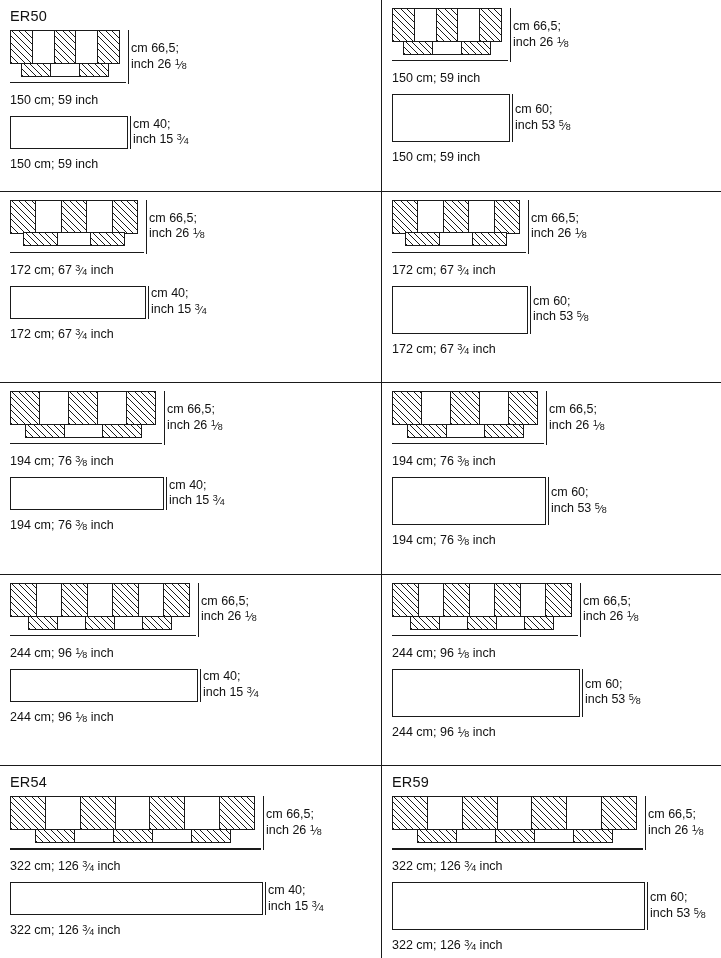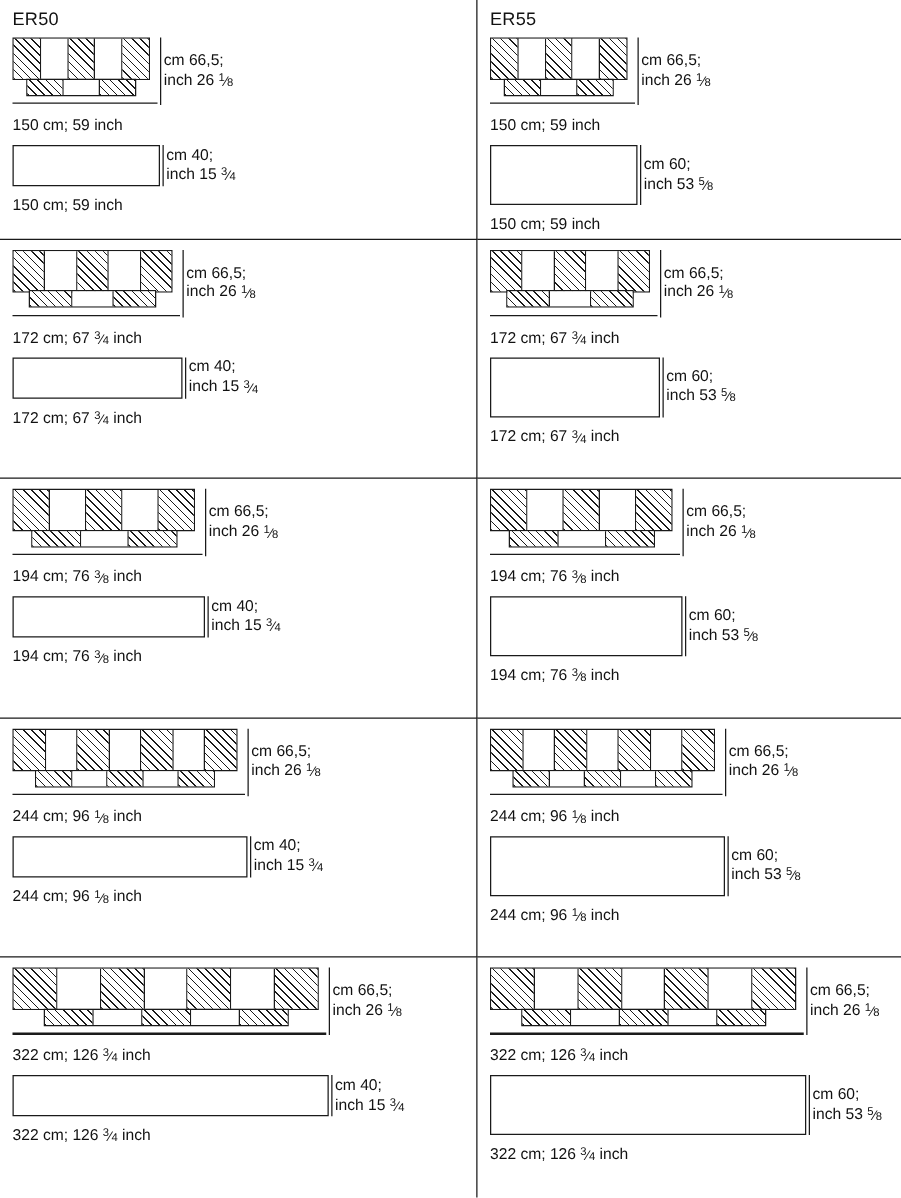--- a/index.html
+++ b/index.html
@@ -76,21 +76,20 @@
           <div class="caption" style="position: absolute; left: 0px; top: 60px;">150 cm; 59 inch</div>
         </div>
         <div class="figblock" style="position: relative; margin-top: 24px; height: 57px;">
           <div class="rectfig" style="width: 118px; height: 33px; position: absolute; left: 0px; top: 0px;"></div>
           <div class="vbar" style="left: 120px; top: 0px; height: 33px;"></div>
           <div class="dimtext" style="left: 123px; top: 0.5px;"><span>cm 40;</span><span class="l2">inch 15 <span class="frac"><sup>3</sup>⁄<sub>4</sub></span></span></div>
           <div class="caption" style="position: absolute; left: 0px; top: 38px;">150 cm; 59 inch</div>
         </div>
       </div>
       <div class="cell right row-sep">
-        <div class="code">ER55</div>
         <div class="figblock" style="position: relative; height: 62px;">
           <div class="sofa" style="width: 110px; height: 54px; position: absolute; left: 0px; top: 0px;">
             <div class="back" style="width: 110px; height: 34px;">
               <div class="panel hatch" style="flex: 1 1 0px;"></div>
               <div class="panel plain" style="flex: 1 1 0px;"></div>
               <div class="panel hatch" style="flex: 1 1 0px;"></div>
               <div class="panel plain" style="flex: 1 1 0px;"></div>
               <div class="panel hatch" style="flex: 1 1 0px;"></div>
             </div>
             <div class="seat" style="width: 88px; height: 14px; margin-left: 11px; margin-top: -1.2px;">
@@ -281,20 +280,21 @@
           <div class="caption" style="position: absolute; left: 0px; top: 60px;">244 cm; 96 <span class="frac"><sup>1</sup>⁄<sub>8</sub></span> inch</div>
         </div>
         <div class="figblock" style="position: relative; margin-top: 24px; height: 72px;">
           <div class="rectfig" style="width: 188px; height: 48px; position: absolute; left: 0px; top: 0px;"></div>
           <div class="vbar" style="left: 190px; top: 0px; height: 48px;"></div>
           <div class="dimtext" style="left: 193px; top: 8px;"><span>cm 60;</span><span class="l2">inch 53 <span class="frac"><sup>5</sup>⁄<sub>8</sub></span></span></div>
           <div class="caption" style="position: absolute; left: 0px; top: 53px;">244 cm; 96 <span class="frac"><sup>1</sup>⁄<sub>8</sub></span> inch</div>
         </div>
       </div>
       <div class="cell left">
+        <div class="code">ER54</div>
         <div class="figblock" style="position: relative; height: 62px;">
           <div class="sofa" style="width: 245px; height: 54px; position: absolute; left: 0px; top: 0px;">
             <div class="back" style="width: 245px; height: 34px;">
               <div class="panel hatch" style="flex: 1 1 0px;"></div>
               <div class="panel plain" style="flex: 1 1 0px;"></div>
               <div class="panel hatch" style="flex: 1 1 0px;"></div>
               <div class="panel plain" style="flex: 1 1 0px;"></div>
               <div class="panel hatch" style="flex: 1 1 0px;"></div>
               <div class="panel plain" style="flex: 1 1 0px;"></div>
               <div class="panel hatch" style="flex: 1 1 0px;"></div>
@@ -313,20 +313,21 @@
           <div class="caption" style="position: absolute; left: 0px; top: 60px;">322 cm; 126 <span class="frac"><sup>3</sup>⁄<sub>4</sub></span> inch</div>
         </div>
         <div class="figblock" style="position: relative; margin-top: 24px; height: 57px;">
           <div class="rectfig" style="width: 253px; height: 33px; position: absolute; left: 0px; top: 0px;"></div>
           <div class="vbar" style="left: 255px; top: 0px; height: 33px;"></div>
           <div class="dimtext" style="left: 258px; top: 0.5px;"><span>cm 40;</span><span class="l2">inch 15 <span class="frac"><sup>3</sup>⁄<sub>4</sub></span></span></div>
           <div class="caption" style="position: absolute; left: 0px; top: 38px;">322 cm; 126 <span class="frac"><sup>3</sup>⁄<sub>4</sub></span> inch</div>
         </div>
       </div>
       <div class="cell right">
+        <div class="code">ER59</div>
         <div class="figblock" style="position: relative; height: 62px;">
           <div class="sofa" style="width: 245px; height: 54px; position: absolute; left: 0px; top: 0px;">
             <div class="back" style="width: 245px; height: 34px;">
               <div class="panel hatch" style="flex: 1 1 0px;"></div>
               <div class="panel plain" style="flex: 1 1 0px;"></div>
               <div class="panel hatch" style="flex: 1 1 0px;"></div>
               <div class="panel plain" style="flex: 1 1 0px;"></div>
               <div class="panel hatch" style="flex: 1 1 0px;"></div>
               <div class="panel plain" style="flex: 1 1 0px;"></div>
               <div class="panel hatch" style="flex: 1 1 0px;"></div>

